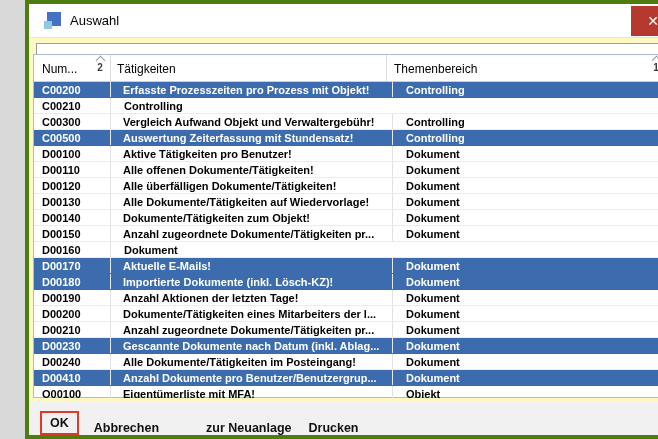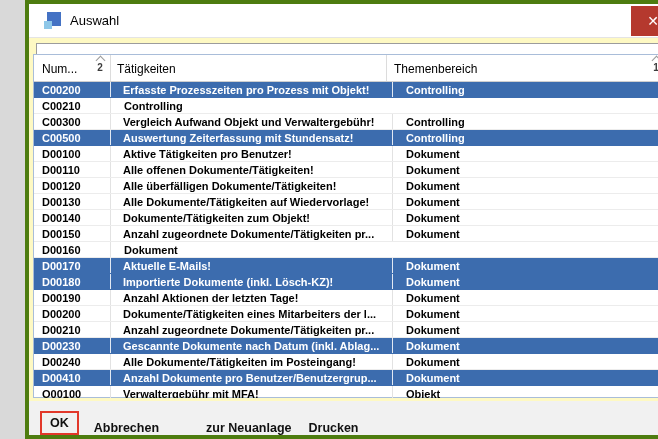--- a/index.html
+++ b/index.html
@@ -344,21 +344,21 @@
   </div>
 
   <div class="trow selected">
     <div class="cell c-num">D00410</div>
     <div class="cell c-title">Anzahl Dokumente pro Benutzer/Benutzergrup...</div>
     <div class="cell c-topic">Dokument</div>
   </div>
 
   <div class="trow">
     <div class="cell c-num">O00100</div>
-    <div class="cell c-title">Verwaltergebühr mit MFA!</div>
+    <div class="cell c-title">Eigentümerliste mit MFA!</div>
     <div class="cell c-topic">Objekt</div>
   </div>
 </div>
       <div class="vscrollbar">
         <div class="vthumb"></div>
       </div>
     </div>
   </div>
 
   <div class="footer">

